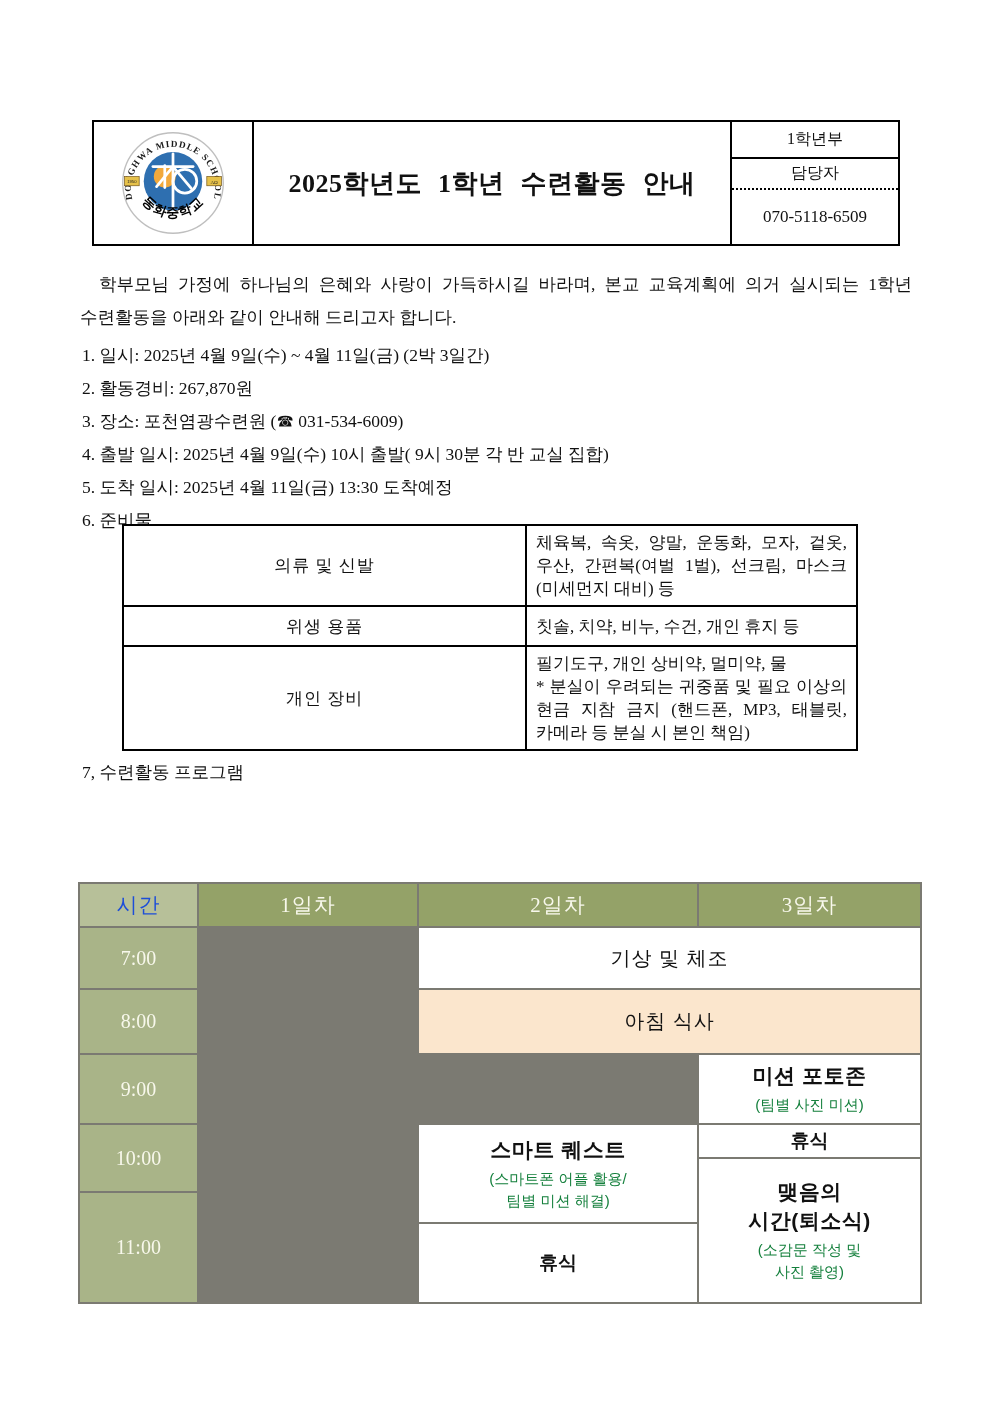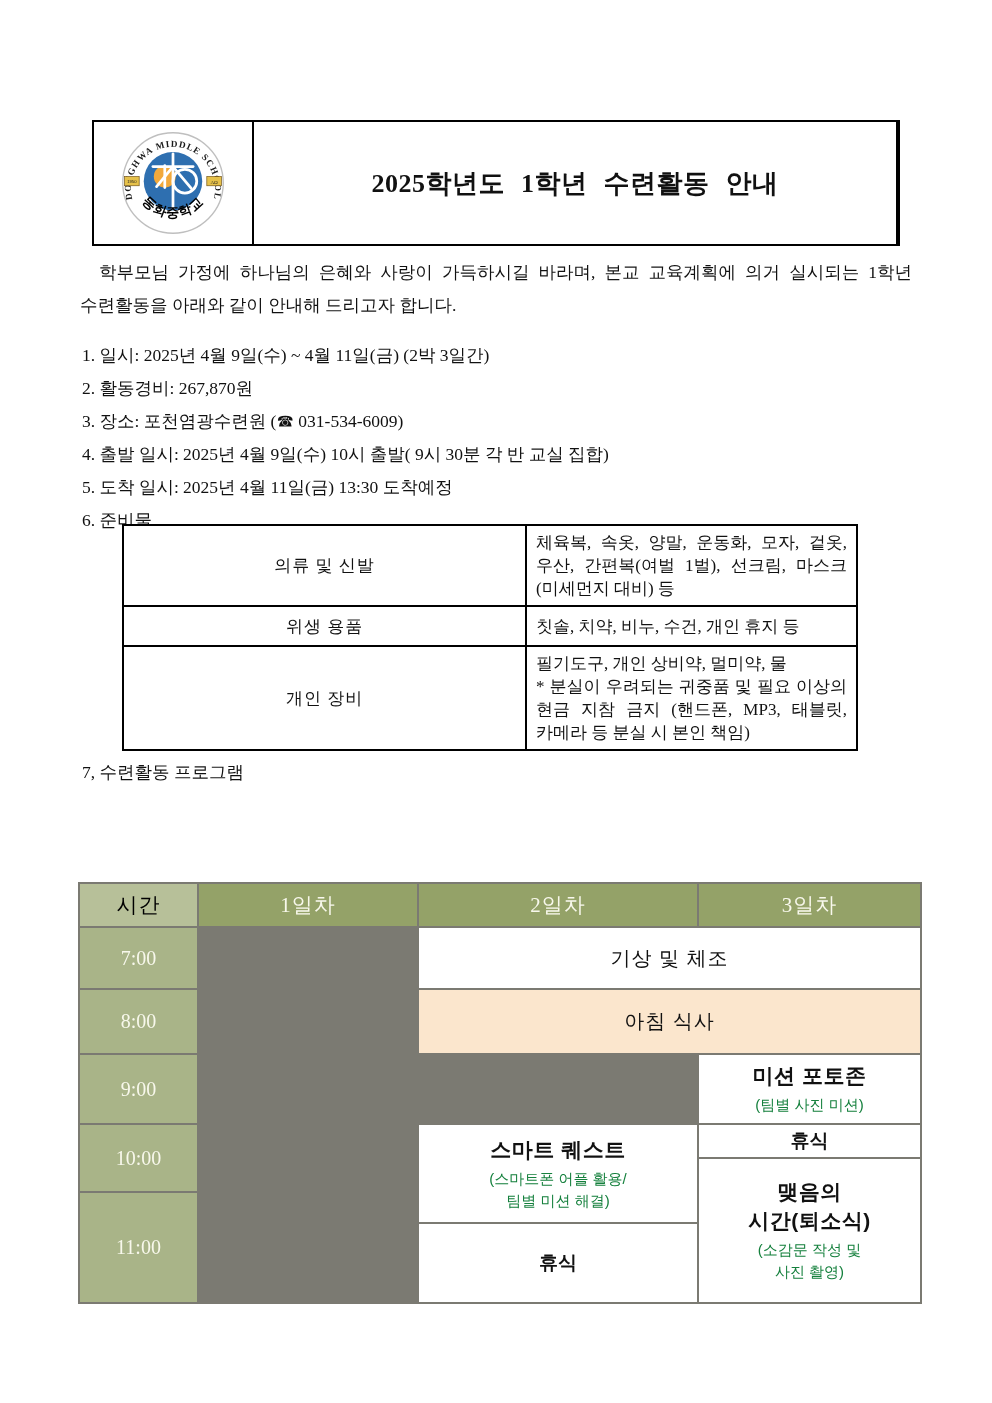--- a/index.html
+++ b/index.html
@@ -15,21 +15,21 @@
              font-size:26px;font-weight:bold;letter-spacing:.5px;word-spacing:9px;
              border-right:2px solid #000;box-sizing:border-box;}
   .hdr-right{width:166px;display:flex;flex-direction:column;box-sizing:border-box;}
   .hdr-r1{height:37px;border-bottom:2px solid #000;display:flex;align-items:center;
           justify-content:center;font-size:16px;box-sizing:border-box;}
   .hdr-r2{height:31px;border-bottom:2px dotted #000;display:flex;align-items:center;
           justify-content:center;font-size:16px;box-sizing:border-box;}
   .hdr-r3{flex:1;display:flex;align-items:center;justify-content:center;font-size:17px;}
 
   
-  .intro{position:absolute;left:80px;top:238px;width:832px;font-size:17.5px;
+  .intro{position:absolute;left:80px;top:250px;width:832px;font-size:17.5px;
          line-height:33px;text-align:justify;text-indent:19px;word-break:keep-all;}
   .items{position:absolute;left:82px;top:339px;width:828px;font-size:17.5px;}
   .items .item{line-height:33px;white-space:nowrap;}
   .item7{position:absolute;left:82px;top:760px;font-size:17.5px;}
 
   
   .supplies{position:absolute;left:122px;top:524px;width:736px;border:2px solid #000;
             box-sizing:border-box;font-size:17px;background:#fff;}
   .sup-row{display:flex;border-bottom:2px solid #000;}
   .sup-row:last-child{border-bottom:none;}
@@ -43,21 +43,21 @@
   
   .schedule{position:absolute;left:78px;top:882px;display:grid;
             grid-template-columns:117px 218px 278px 221px;
             grid-template-rows:42px 60px 63px 68px 32px 32px 29px 78px;
             gap:2px;background:#7b7a72;border:2px solid #7b7a72;
             font-family:"Liberation Sans",sans-serif;}
   .cell{background:#fff;display:flex;flex-direction:column;align-items:center;
         justify-content:center;text-align:center;}
   .g-dayhdr{background:#94a268;color:#f8f8ec;font-family:"Liberation Serif",serif;
             font-size:21px;letter-spacing:1px;}
-  .g-timehdr{background:#b7c099;color:#000000;font-family:"Liberation Serif",serif;
+  .g-timehdr{background:#b7c099;color:#1d4ed8;font-family:"Liberation Serif",serif;
              font-size:21px;letter-spacing:1px;}
   .g-time{background:#a9b488;color:#f8f8ec;font-family:"Liberation Serif",serif;
           font-size:20px;}
   .g-breakfast{background:#fbe6cd;}
   .plain{font-size:20px;letter-spacing:1px;}
   .transfer{font-size:22px;letter-spacing:1px;}
   .act-title{font-weight:bold;font-size:21px;line-height:1.35;letter-spacing:.5px;}
   .act-sub{font-size:15px;color:#15803d;line-height:1.45;margin-top:4px;}
   .rest{font-weight:bold;font-size:19px;}
 
@@ -108,20 +108,25 @@
         <text x="13" y="58.5" font-size="4.6" text-anchor="middle" fill="#222" font-family="Liberation Sans, sans-serif">1950</text>
         <rect x="95" y="51" width="16" height="10" fill="#e6c14a" stroke="#7a5c1e" stroke-width="0.8"></rect>
         <text x="103" y="58.8" font-size="5.5" text-anchor="middle" fill="#222" font-family="Liberation Serif, serif">ΑΩ</text>
         <path id="arcBot" d="M 21,73 A 42,42 0 0 0 95,73" fill="none"></path>
         <text font-size="14.5" font-weight="bold" fill="#000" letter-spacing="1" font-family="Liberation Sans, sans-serif">
           <textPath href="#arcBot" startOffset="50%" text-anchor="middle">동화중학교</textPath>
         </text>
       </svg>
     </div>
     <div class="hdr-title">2025학년도 1학년 수련활동 안내</div>
+    <div class="hdr-right">
+      <div class="hdr-r1">1학년부</div>
+      <div class="hdr-r2">담당자</div>
+      <div class="hdr-r3">070-5118-6509</div>
+    </div>
   </div>
 
   <p class="intro">학부모님 가정에 하나님의 은혜와 사랑이 가득하시길 바라며, 본교 교육계획에 의거 실시되는 1학년 수련활동을 아래와 같이 안내해 드리고자 합니다.</p>
 
   <div class="items">
     <div class="item">1. 일시: 2025년 4월 9일(수) ~ 4월 11일(금) (2박 3일간)</div>
     <div class="item">2. 활동경비: 267,870원</div>
     <div class="item">3. 장소: 포천염광수련원 (☎ 031-534-6009)</div>
     <div class="item">4. 출발 일시: 2025년 4월 9일(수) 10시 출발( 9시 30분 각 반 교실 집합)</div>
     <div class="item">5. 도착 일시: 2025년 4월 11일(금) 13:30 도착예정</div>

